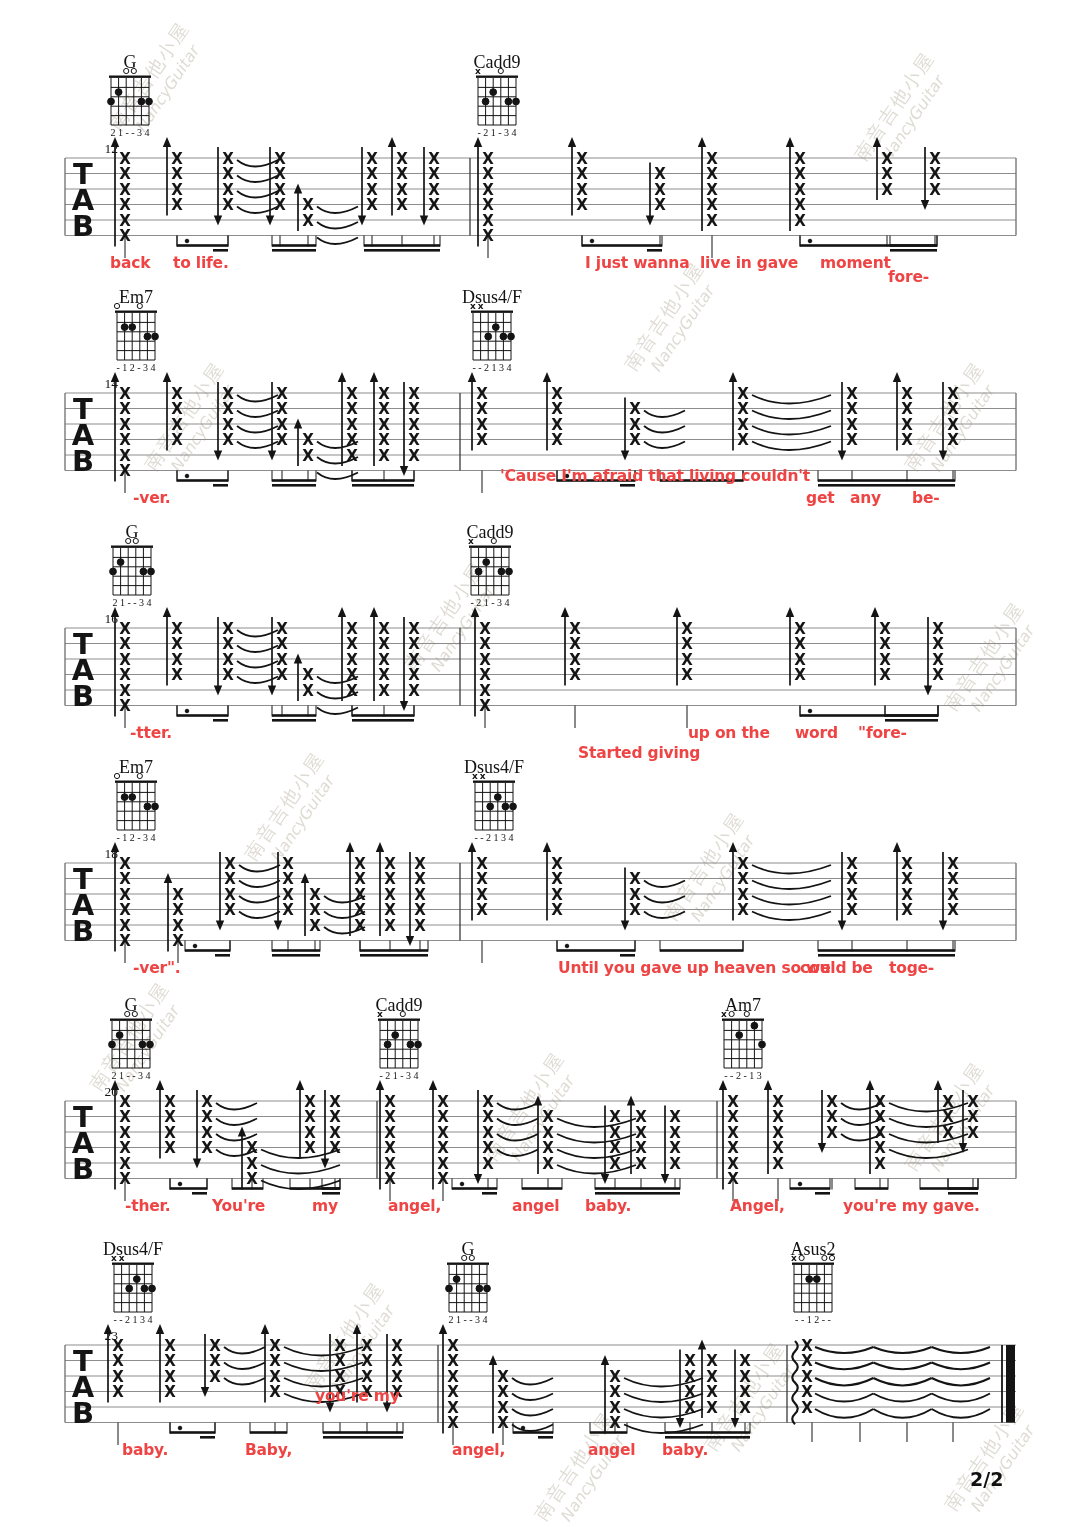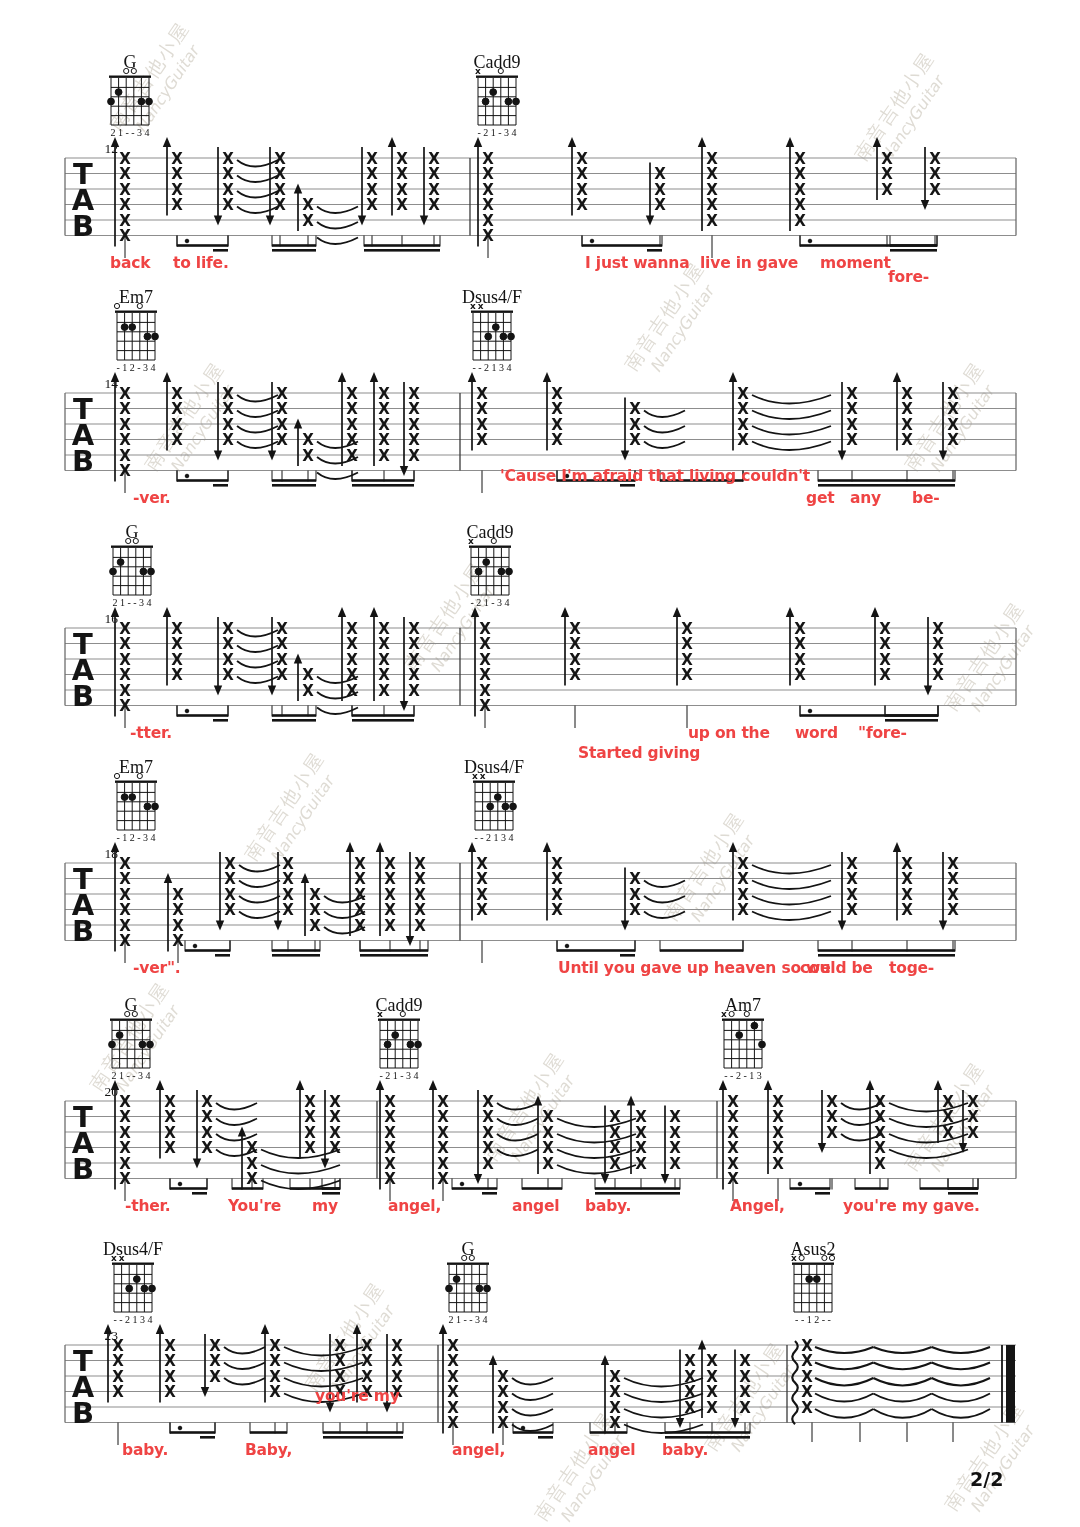--- a/index.html
+++ b/index.html
@@ -1425,21 +1425,21 @@
       <div class="lyric" style="left: 130px; top: 724px;">-tter.</div>
       <div class="lyric" style="left: 578px; top: 724px; margin-top: 20px;">Started giving</div>
       <div class="lyric" style="left: 688px; top: 724px;">up on the</div>
       <div class="lyric" style="left: 795px; top: 724px;">word</div>
       <div class="lyric" style="left: 858px; top: 724px;">"fore-</div>
       <div class="lyric" style="left: 133px; top: 959px;">-ver".</div>
       <div class="lyric" style="left: 558px; top: 959px;">Until you gave up heaven so we</div>
       <div class="lyric" style="left: 800px; top: 959px;">could be</div>
       <div class="lyric" style="left: 878px; top: 959px; margin-left: 11px;">toge-</div>
       <div class="lyric" style="left: 125px; top: 1197px;">-ther.</div>
-      <div class="lyric" style="left: 228px; top: 1197px;">You're</div>
+      <div class="lyric" style="left: 212px; top: 1197px;">You're</div>
       <div class="lyric" style="left: 312px; top: 1197px;">my</div>
       <div class="lyric" style="left: 388px; top: 1197px;">angel,</div>
       <div class="lyric" style="left: 512px; top: 1197px;">angel</div>
       <div class="lyric" style="left: 585px; top: 1197px;">baby.</div>
       <div class="lyric" style="left: 730px; top: 1197px;">Angel,</div>
       <div class="lyric" style="left: 843px; top: 1197px;">you're my gave.</div>
       <div class="lyric" style="left: 122px; top: 1441px;">baby.</div>
       <div class="lyric" style="left: 245px; top: 1441px;">Baby,</div>
       <div class="lyric" style="left: 315px; top: 1387px;">you're my</div>
       <div class="lyric" style="left: 452px; top: 1441px;">angel,</div>

